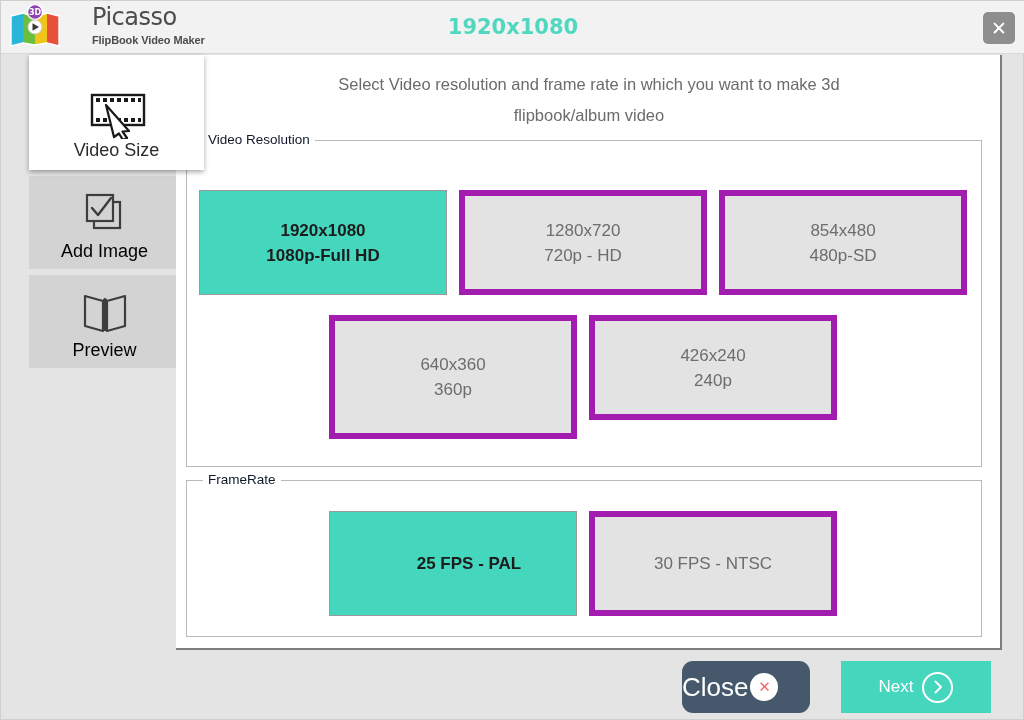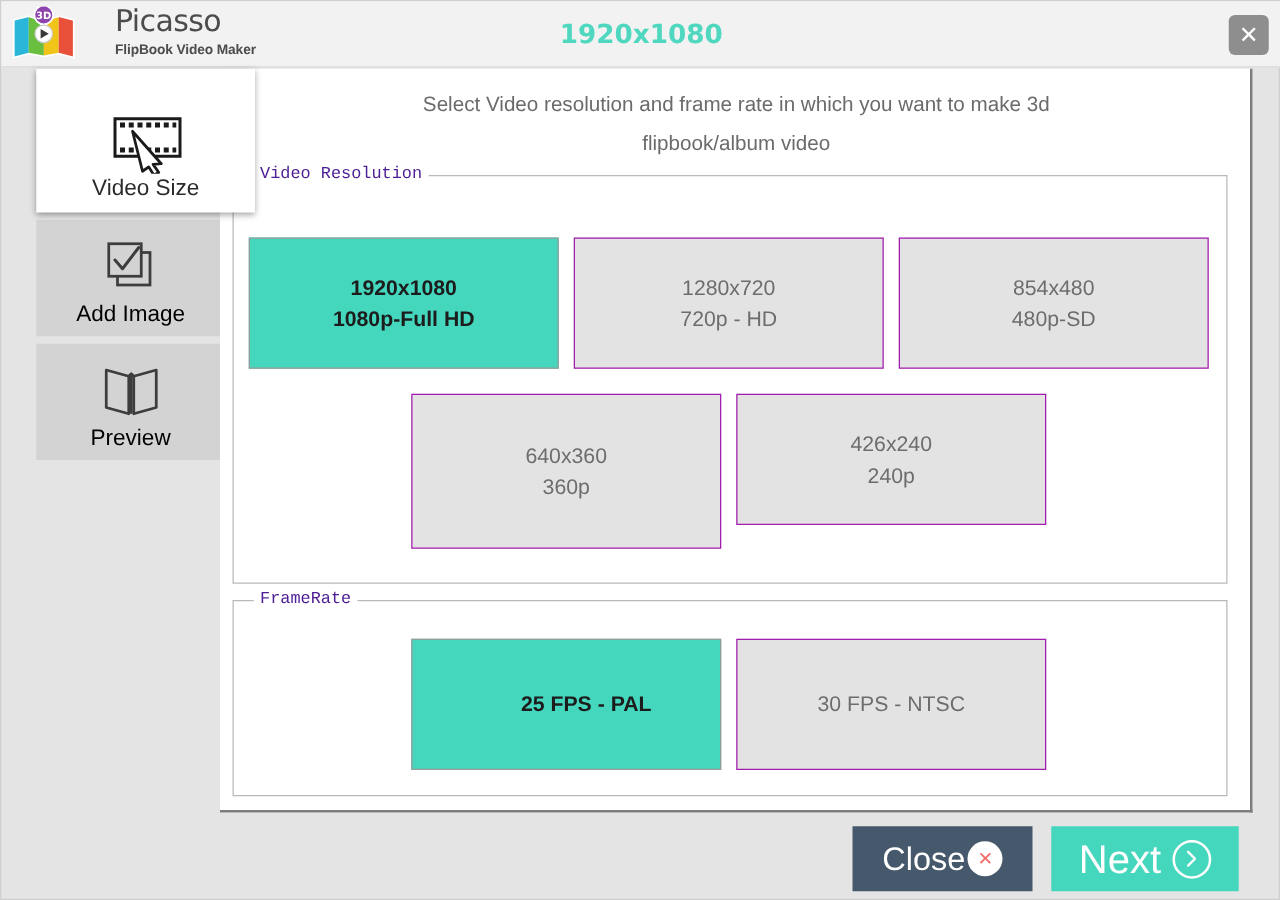--- a/index.html
+++ b/index.html
@@ -178,38 +178,38 @@
     border: 1px solid #b9b9b9;
     box-sizing: border-box;
   }
   .group-label {
     position: absolute;
     top: -9px;
     left: 16px;
     background: #ffffff;
     padding: 0 5px;
     font-size: 13.5px;
-    color: #4c1d95;
-    font-family: Liberation Mono, monospace;
+    color: #0f172a;
+    font-family: Liberation Sans, sans-serif;
   }
   #group-resolution {
     left: 10px; top: 85px;
     width: 796px; height: 327px;
   }
   #group-framerate {
     left: 10px; top: 425px;
     width: 796px; height: 157px;
   }
 
   
   .opt {
     position: absolute;
     box-sizing: border-box;
     background: #e3e3e3;
-    border: 1px solid #a21caf;
+    border: 6px solid #a21caf;
     color: #6d6d6d;
     display: flex;
     flex-direction: column;
     align-items: center;
     justify-content: center;
     font-size: 17px;
     line-height: 25px;
     cursor: pointer;
     font-family: "Liberation Sans", sans-serif;
     text-align: center;
@@ -236,26 +236,27 @@
   
   #footer {
     position: absolute;
     left: 0; top: 658px;
     width: 1024px;
     height: 62px;
   }
   #btn-close {
     position: absolute;
     left: 681px; top: 2px;
-    width: 144px; height: 52px;
+    width: 128px; height: 52px;
     background: #46586b;
     display: flex;
     align-items: center;
-    justify-content: center;
+    justify-content: flex-start;
     cursor: pointer;
+    border-radius: 11px;
   }
   #btn-close .lbl {
     color: #ffffff;
     font-size: 26px;
     font-family: "Liberation Sans", sans-serif;
   }
   #btn-close .circ {
     width: 28px; height: 28px;
     border-radius: 50%;
     background: #ffffff;
@@ -274,21 +275,21 @@
     left: 840px; top: 2px;
     width: 150px; height: 52px;
     background: #45d6be;
     display: flex;
     align-items: center;
     justify-content: center;
     cursor: pointer;
   }
   #btn-next .lbl {
     color: #ffffff;
-    font-size: 32px;
+    font-size: 17px;
     font-family: "Liberation Sans", sans-serif;
     margin-right: 9px;
   }
   #btn-next .circ {
     width: 31px; height: 31px;
     border-radius: 50%;
     border: 2px solid #ffffff;
     box-sizing: border-box;
     display: flex;
     align-items: center;

